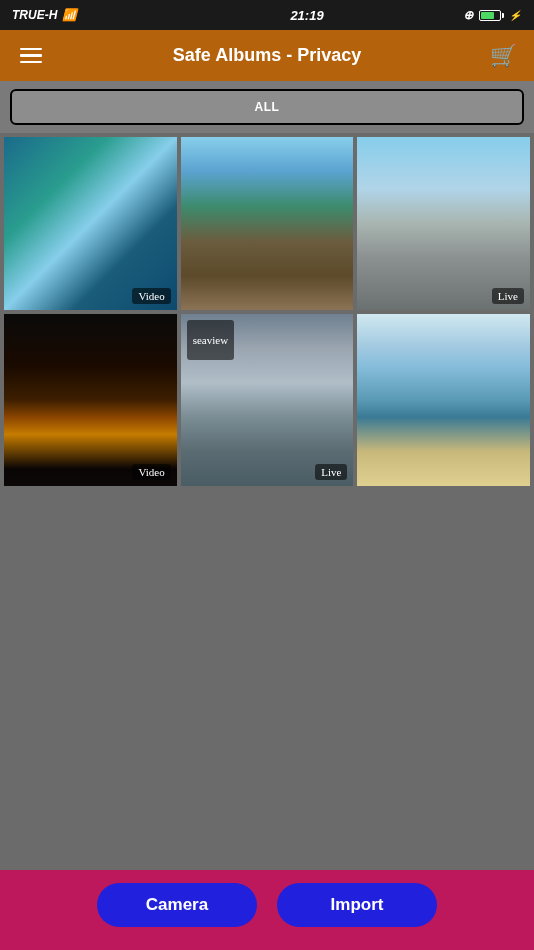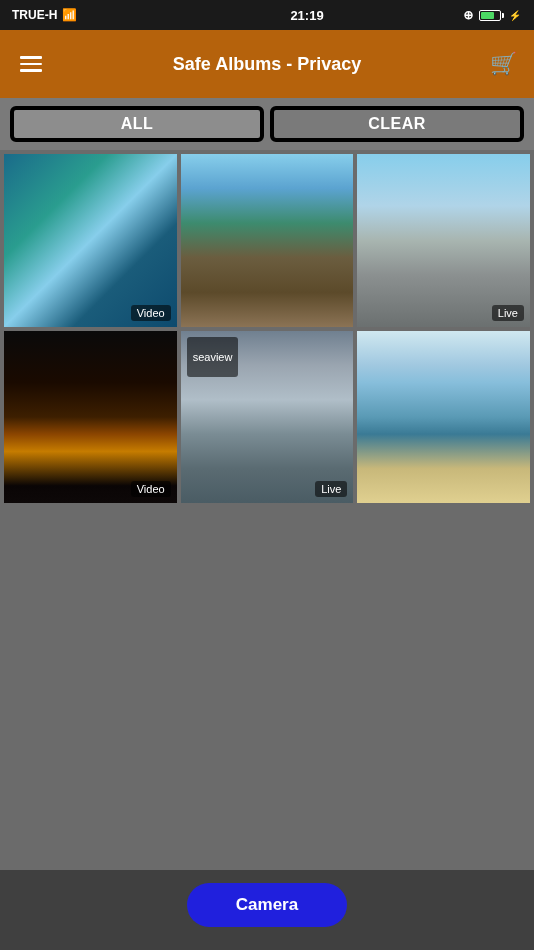--- a/index.html
+++ b/index.html
@@ -16,34 +16,35 @@
     .status-bar {
       background: #1a1a1a;
       color: white;
       height: 30px;
       display: flex;
       align-items: center;
       justify-content: space-between;
       padding: 0 12px;
       font-size: 12px;
       font-weight: 600;
+      font-style: italic;
     }
     .status-left { display: flex; align-items: center; gap: 5px; }
     .status-center { position: absolute; left: 50%; transform: translateX(-50%); font-size: 13px; font-weight: 600; margin-left: 40px; }
     .status-right { display: flex; align-items: center; gap: 5px; }
     .wifi-icon { font-size: 12px; }
     .battery { width: 22px; height: 11px; border: 1.5px solid white; border-radius: 2px; position: relative; display: inline-flex; align-items: center; padding: 1px; }
     .battery::after { content: ''; width: 2px; height: 5px; background: white; position: absolute; right: -4px; border-radius: 0 1px 1px 0; }
     .battery-fill { width: 75%; height: 100%; background: #4cd964; border-radius: 1px; }
     .bolt { font-size: 10px; margin-left: 4px; }
 
     
     .header {
       background: #b5620c;
-      height: 68px;
+      height: 51px;
       display: flex;
       align-items: center;
       justify-content: space-between;
       padding: 0 16px;
     }
     .header-title {
       color: white;
       font-size: 18px;
       font-weight: 700;
       position: absolute;
@@ -79,40 +80,41 @@
       background: #7a7a7a;
       display: flex;
       align-items: center;
       height: 52px;
       padding: 8px 10px;
       gap: 6px;
     }
     .filter-btn {
       flex: 1;
       height: 36px;
-      border: 4px solid #000000;
+      border: 2px solid #000000;
       background: transparent;
       color: white;
-      font-size: 16px;
+      font-size: 12px;
       font-weight: 600;
       border-radius: 6px;
       cursor: pointer;
       letter-spacing: 0.5px;
     }
     .filter-btn.active {
       background: rgba(255,255,255,0.15);
     }
 
     
     .photo-grid {
       display: grid;
       grid-template-columns: repeat(3, 1fr);
       gap: 4px;
       padding: 4px;
       background: #6b6b6b;
+      font-family: Liberation Serif, serif;
     }
 
     .photo-cell {
       position: relative;
       aspect-ratio: 1;
       background: #888;
       overflow: hidden;
       cursor: pointer;
     }
 
@@ -163,21 +165,21 @@
       background: #6b6b6b;
       height: 380px;
     }
 
     
     .bottom-bar {
       position: absolute;
       bottom: 0;
       left: 0;
       right: 0;
-      background: #404040;
+      background: #be185d;
       height: 80px;
       display: flex;
       align-items: center;
       justify-content: center;
       gap: 20px;
       padding-bottom: 10px;
     }
     .bottom-btn {
       background: #2020dd;
       color: white;
@@ -215,21 +217,20 @@
     <span></span>
   </button>
   <span class="header-title">Safe Albums - Privacy</span>
   <button class="cart-btn">
     <span>🛒</span>
   </button>
 </div>
 
 <div class="filter-bar">
   <button class="filter-btn active">ALL</button>
-  <button class="filter-btn">CLEAR</button>
 </div>
 
 <div class="photo-grid" id="photo-grid">
 <div class="photo-cell photo-underwater">
       <span class="photo-badge">Video</span>
     </div>
     <div class="photo-cell photo-temple"></div>
     <div class="photo-cell photo-rocks-sea">
       <span class="photo-badge">Live</span>
     </div>
@@ -240,13 +241,14 @@
       <span class="photo-tag">seaview</span>
       <span class="photo-badge">Live</span>
     </div>
     <div class="photo-cell photo-beach"></div>
   </div>
 
 <div class="empty-area"></div>
 
 <div class="bottom-bar">
   <button class="bottom-btn">Camera</button>
+  <button class="bottom-btn">Import</button>
 </div>
 
 </body></html>

